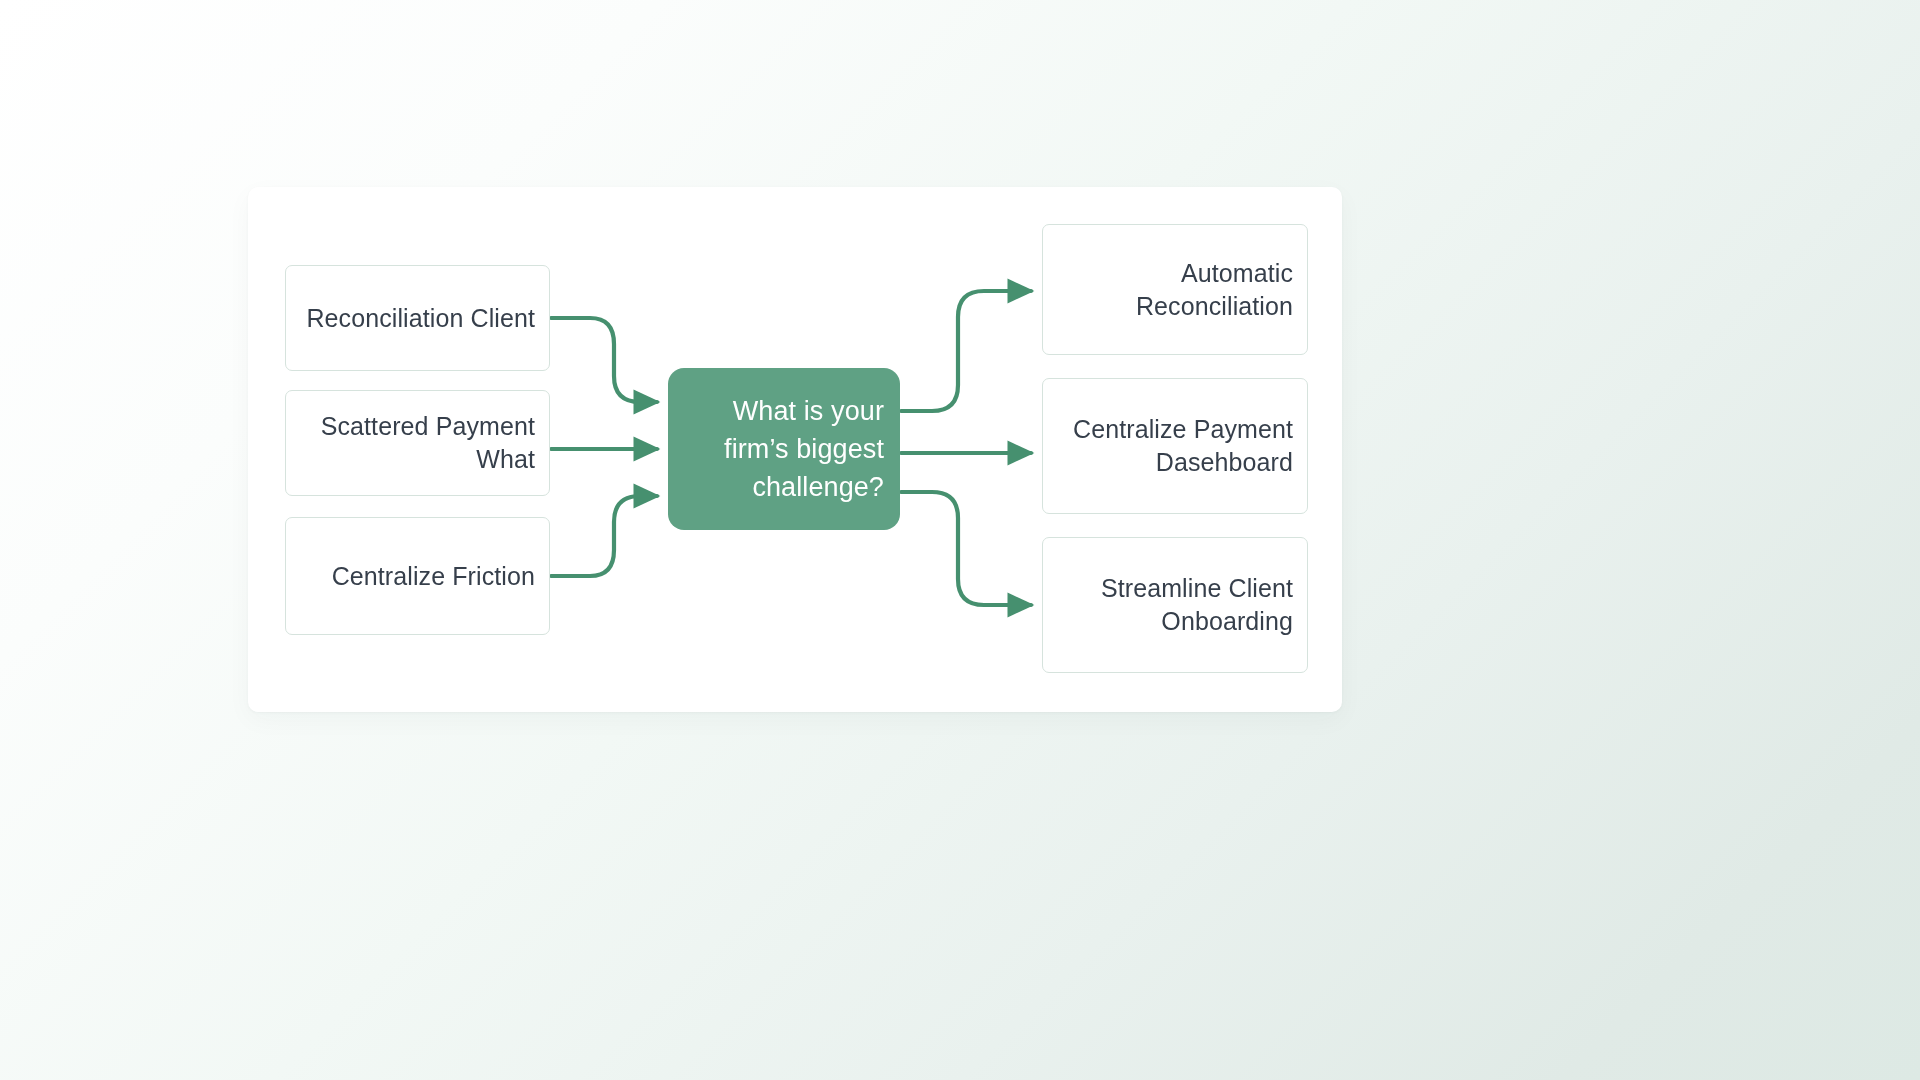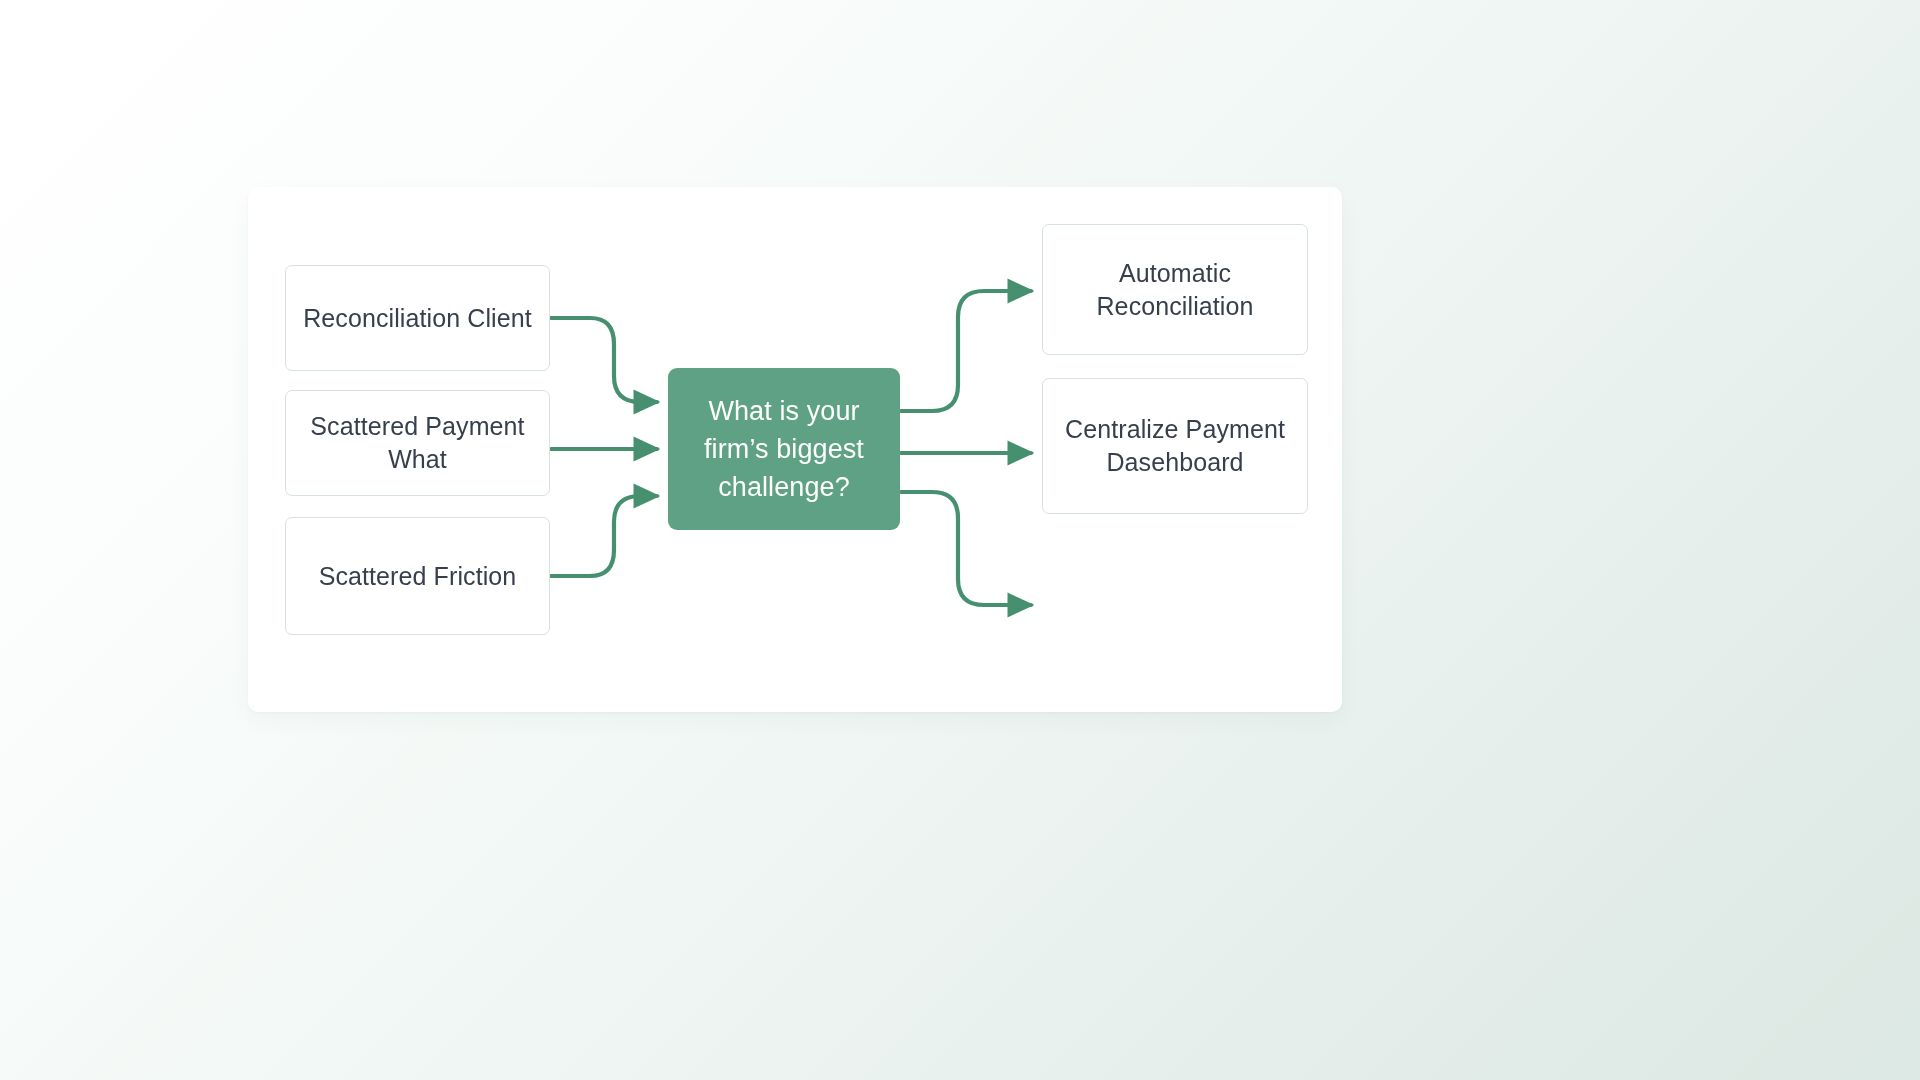--- a/index.html
+++ b/index.html
@@ -82,28 +82,28 @@
     letter-spacing: 0.1px;
     padding: 8px 16px;
   }
 
   
   #n-recon    { left: 285px; top: 265px; width: 265px; height: 106px; }
   #n-scatter  { left: 285px; top: 390px; width: 265px; height: 106px; }
   #n-onboard  { left: 285px; top: 517px; width: 265px; height: 118px; }
 
   
-  #n-center   { left: 668px; top: 368px; width: 232px; height: 162px; }
+  #n-center   { left: 668px; top: 368px; width: 232px; height: 162px; border-radius: 16px; }
 
   
   #n-auto     { left: 1042px; top: 224px; width: 266px; height: 131px; }
   #n-dash     { left: 1042px; top: 378px; width: 266px; height: 136px; }
   #n-stream   { left: 1042px; top: 537px; width: 266px; height: 136px; }
 
-  .node-text { display: block; width: 100%; }
+  .node-text { display: block; width: 100%; text-align: right; }
 </style>
 </head>
 <body>
 
 <div id="stage">
 
   <div id="card"></div>
 
   <svg id="connectors" viewBox="0 0 1920 1080" width="1920" height="1080" xmlns="http://www.w3.org/2000/svg">
     <defs>
@@ -130,29 +130,32 @@
 
   <div class="node node-outline" id="n-recon">
     <span class="node-text">Reconciliation Client</span>
   </div>
 
   <div class="node node-outline" id="n-scatter">
     <span class="node-text">Scattered Payment What</span>
   </div>
 
   <div class="node node-outline" id="n-onboard">
-    <span class="node-text">Scattered Friction</span>
+    <span class="node-text">Centralize Friction</span>
   </div>
 
   <div class="node node-center" id="n-center">
     <span class="node-text">What is your firm’s biggest challenge?</span>
   </div>
 
   <div class="node node-outline" id="n-auto">
     <span class="node-text">Automatic Reconciliation</span>
   </div>
 
   <div class="node node-outline" id="n-dash">
     <span class="node-text">Centralize Payment Dasehboard</span>
   </div>
 
+  <div class="node node-outline" id="n-stream">
+    <span class="node-text">Streamline Client Onboarding</span>
+  </div>
 
 </div>
 
 </body></html>

